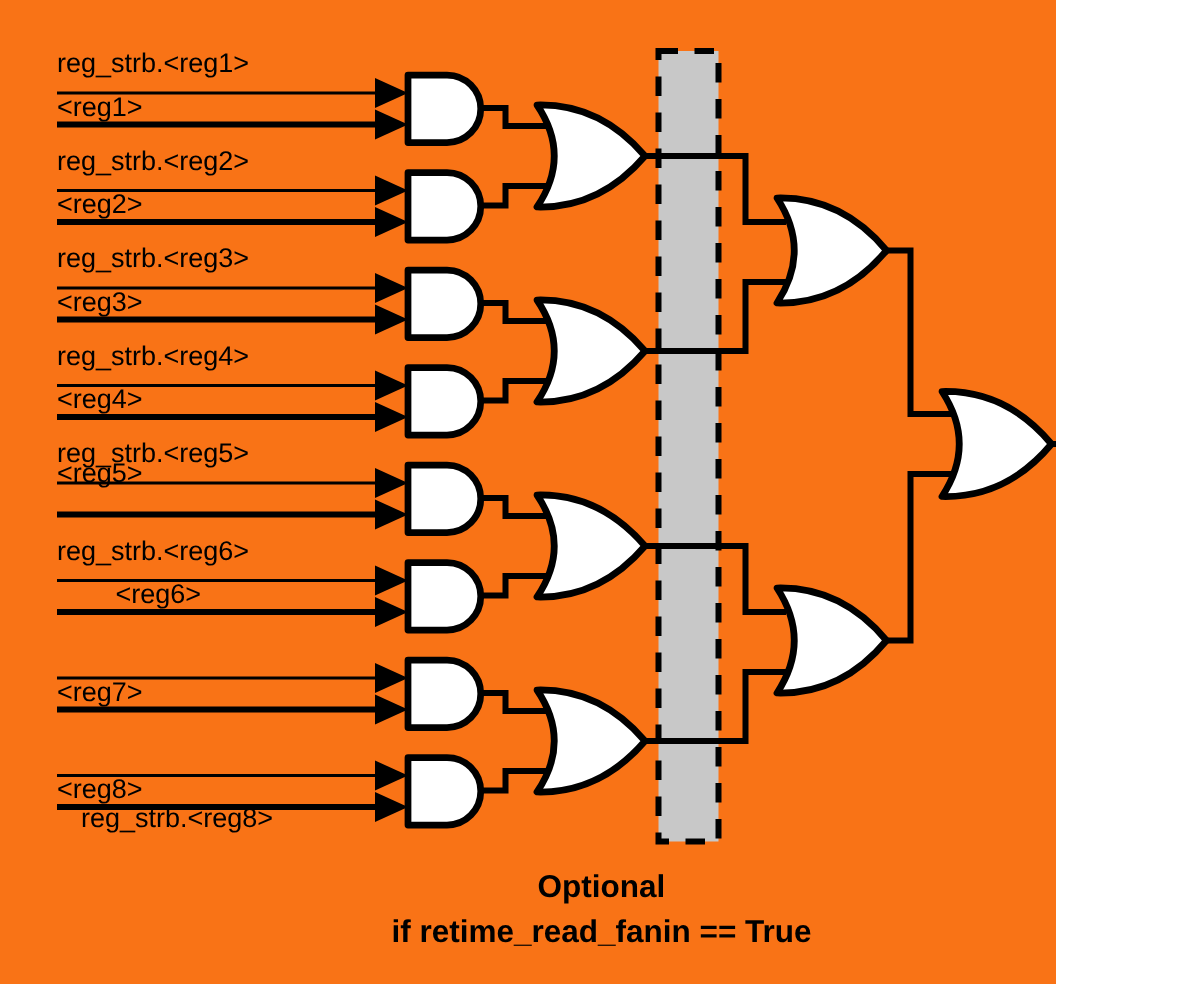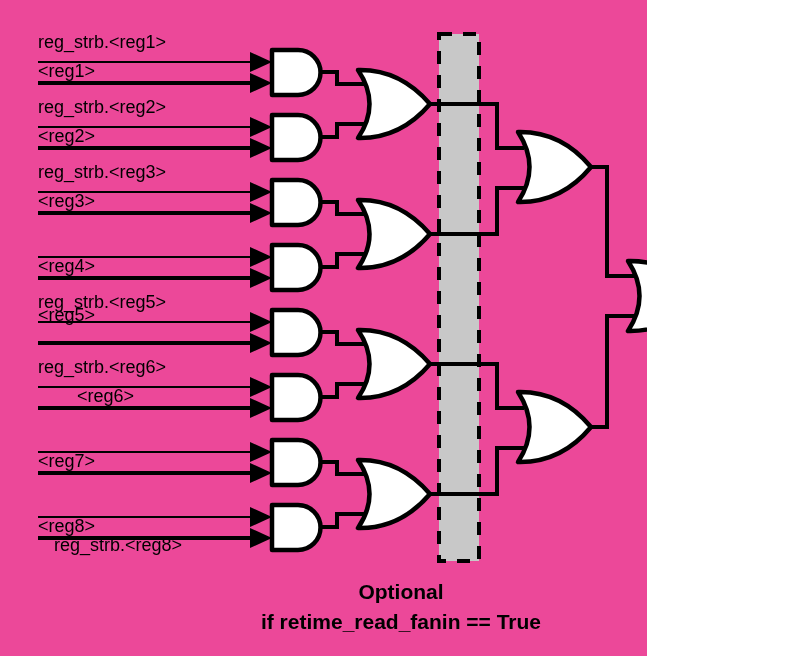--- a/index.html
+++ b/index.html
@@ -2,23 +2,23 @@
 <html><head>
 <meta charset="utf-8">
 <style>
   html, body {
     margin: 0;
     padding: 0;
     background: #ffffff;
   }
   #canvas {
     position: relative;
-    width: 647px;
+    width: 704px;
     height: 656px;
-    background: #ec4899;
+    background: #f97316;
     font-family: "Liberation Sans", sans-serif;
     overflow: hidden;
   }
   svg.diagram {
     position: absolute;
     left: 0;
     top: 0;
     width: 802px;
     height: 656px;
   }
@@ -183,20 +183,21 @@
 
   <div class="sig-label" style="left:38px; top:33px;">reg_strb.&lt;reg1&gt;</div>
   <div class="sig-label" style="left:38px; top:62px;">&lt;reg1&gt;</div>
 
   <div class="sig-label" style="left:38px; top:98px;">reg_strb.&lt;reg2&gt;</div>
   <div class="sig-label" style="left:38px; top:127px;">&lt;reg2&gt;</div>
 
   <div class="sig-label" style="left:38px; top:163px;">reg_strb.&lt;reg3&gt;</div>
   <div class="sig-label" style="left:38px; top:192px;">&lt;reg3&gt;</div>
 
+  <div class="sig-label" style="left:38px; top:228px;">reg_strb.&lt;reg4&gt;</div>
   <div class="sig-label" style="left:38px; top:257px;">&lt;reg4&gt;</div>
 
   <div class="sig-label" style="left:38px; top:293px;">reg_strb.&lt;reg5&gt;</div>
   <div class="sig-label" style="left:38px; top:306px;">&lt;reg5&gt;</div>
 
   <div class="sig-label" style="left:38px; top:358px;">reg_strb.&lt;reg6&gt;</div>
   <div class="sig-label" style="left:38px; top:387px;margin-left:39px;">&lt;reg6&gt;</div>
 
   <div class="sig-label" style="left:38px; top:452px;">&lt;reg7&gt;</div>
 

